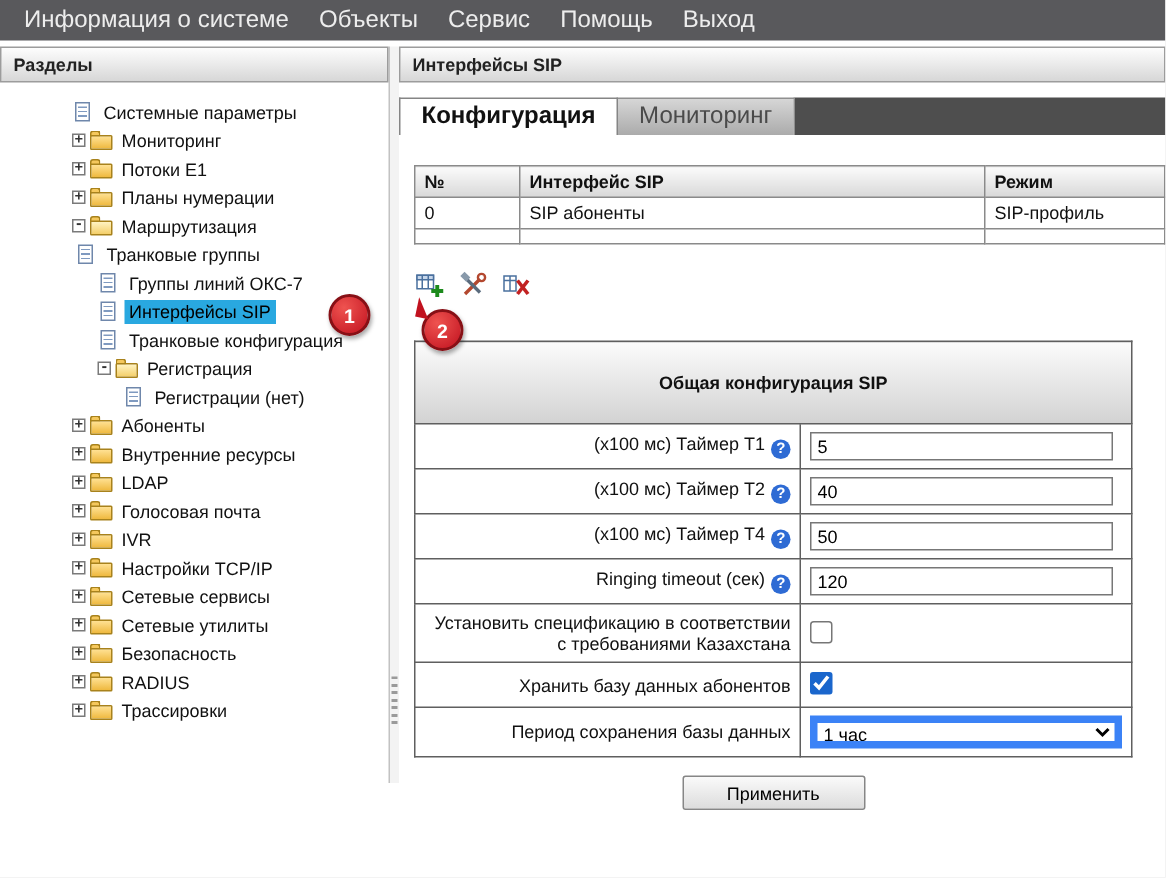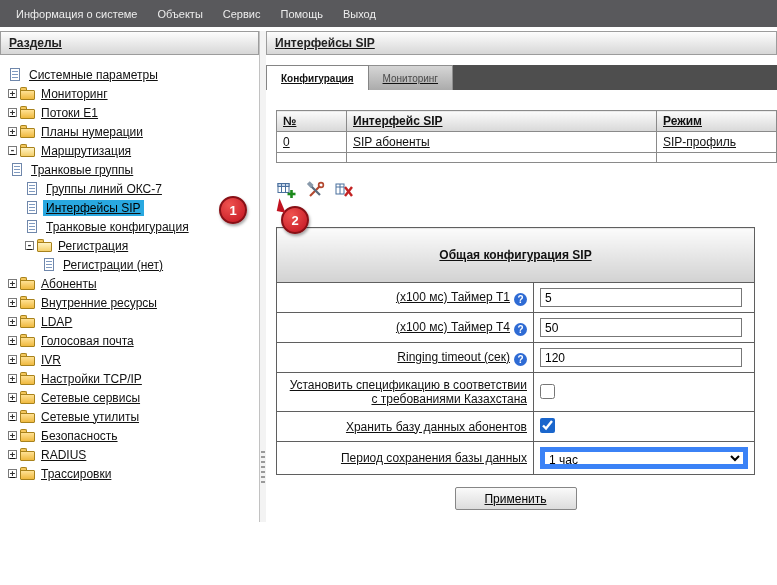--- a/index.html
+++ b/index.html
@@ -1,33 +1,33 @@
 <!DOCTYPE html>
 <html><head>
 <meta charset="utf-8">
 <style>
   html,body{margin:0;padding:0;background:#e9e9e9;}
   .app{width:777px;height:585px;position:relative;background:#fff;overflow:hidden;
        font-family:"Liberation Sans",sans-serif;font-size:12px;color:#111;}
 
   
   .menubar{height:27px;background:#59595c;display:flex;align-items:center;padding:0 6px;}
-  .menu-item{color:#ededed;font-size:11px;padding:4px 10px;cursor:default;white-space:nowrap;}
-
-  .body{margin-top:4px;height:491px;display:flex;text-decoration:underline;}
+  .menu-item{color:#ededed;font-size:16px;padding:4px 10px;cursor:default;white-space:nowrap;}
+
+  .body{margin-top:4px;height:491px;display:flex;}
 
   
   .header-bar{height:24px;box-sizing:border-box;border:1px solid #9c9c9c;
       background:linear-gradient(#fdfdfd,#d7d7d7);font-weight:bold;font-size:12px;color:#222;
       display:flex;align-items:center;padding:0 8px;flex:none;}
 
   
   .sidebar{width:260px;flex:none;display:flex;flex-direction:column;background:#fff;box-sizing:border-box;border-right:1px solid #c2c2c2;}
   .tree{padding-top:10px;overflow:hidden;}
-  .tree-item{height:19px;display:flex;align-items:center;gap:3px;cursor:default;white-space:nowrap;}
+  .tree-item{height:19px;display:flex;align-items:center;gap:3px;cursor:default;white-space:nowrap;margin-left:40px;}
   .expander{width:9px;height:9px;box-sizing:border-box;border:1px solid #7a7a7a;background:#fff;
       font:bold 9px/7px "DejaVu Sans Mono",monospace;text-align:center;color:#333;flex:none;}
   .tree-icon{width:15px;height:15px;position:relative;flex:none;}
   .i-doc::before{content:"";position:absolute;left:2px;top:1px;width:10px;height:13px;background:#fff;
       border:1px solid #6f87ab;box-sizing:border-box;}
   .i-doc::after{content:"";position:absolute;left:4px;top:4px;width:6px;height:7px;
       background:repeating-linear-gradient(to bottom,#7f9ac0 0 1px,transparent 1px 3px);}
   .i-folder::before,.i-folder-open::before{content:"";position:absolute;left:0;top:1px;width:7px;height:4px;
       background:#f5c85d;border:1px solid #a8821c;border-bottom:none;border-radius:2px 2px 0 0;box-sizing:border-box;}
   .i-folder::after{content:"";position:absolute;left:0;top:4px;width:15px;height:10px;
@@ -38,21 +38,21 @@
   .tree-label.selected{background:#29a8e0;color:#000;}
 
   
   .splitter{width:6px;flex:none;background:#f3f3f3;position:relative;}
   .grip{position:absolute;top:420px;left:1px;width:4px;height:34px;
       background:repeating-linear-gradient(to bottom,#9a9a9a 0 2px,transparent 2px 5px);}
 
   
   .main{flex:1;display:flex;flex-direction:column;min-width:0;}
   .tabbar{margin-top:10px;height:25px;display:flex;align-items:stretch;flex:none;}
-  .tab{padding:12px 14px;display:flex;align-items:center;font-size:10px;cursor:default;box-sizing:border-box;}
+  .tab{padding:12px 14px;display:flex;align-items:center;font-size:16px;cursor:default;box-sizing:border-box;}
   .tab.active{background:#fff;border:1px solid #858585;border-bottom:none;font-weight:bold;color:#111;}
   .tab.inactive{background:linear-gradient(#d6d6d6,#ababab);border:1px solid #8f8f8f;border-left:none;color:#4a4a4a;}
   .tab-filler{flex:1;background:#4e4e4e;}
   .content{flex:1;padding:20px 0 0 10px;box-sizing:border-box;position:relative;background:#fff;}
 
   
   table.grid{border-collapse:collapse;width:100%;}
   table.grid th{background:linear-gradient(#fbfbfb,#d8d8d8);border:1px solid #8a8a8a;font-size:12px;
       text-align:left;padding:3px 6px;font-weight:bold;}
   table.grid td{border:1px solid #8a8a8a;font-size:12px;padding:3px 6px;background:#fff;}
@@ -300,20 +300,24 @@
             <tr>
                 <th colspan="2">Общая конфигурация SIP</th>
               </tr>
           </thead>
           <tbody id="form-body">
               <tr>
                 <td class="f-label"><span>(x100 мс) Таймер T1</span><span class="help">?</span></td>
                 <td class="f-control"><input type="text" class="txt" value="5" style=""></td>
               </tr>
               <tr>
+                <td class="f-label"><span>(x100 мс) Таймер T2</span><span class="help">?</span></td>
+                <td class="f-control"><input type="text" class="txt" value="40" style=""></td>
+              </tr>
+              <tr>
                 <td class="f-label"><span>(x100 мс) Таймер T4</span><span class="help">?</span></td>
                 <td class="f-control"><input type="text" class="txt" value="50" style=""></td>
               </tr>
               <tr>
                 <td class="f-label"><span>Ringing timeout (сек)</span><span class="help">?</span></td>
                 <td class="f-control"><input type="text" class="txt" value="120" style=""></td>
               </tr>
               <tr>
                 <td class="f-label"><span>Установить спецификацию в соответствии с требованиями Казахстана</span></td>
                 <td class="f-control"><input type="checkbox" class="chk" style=""></td>

